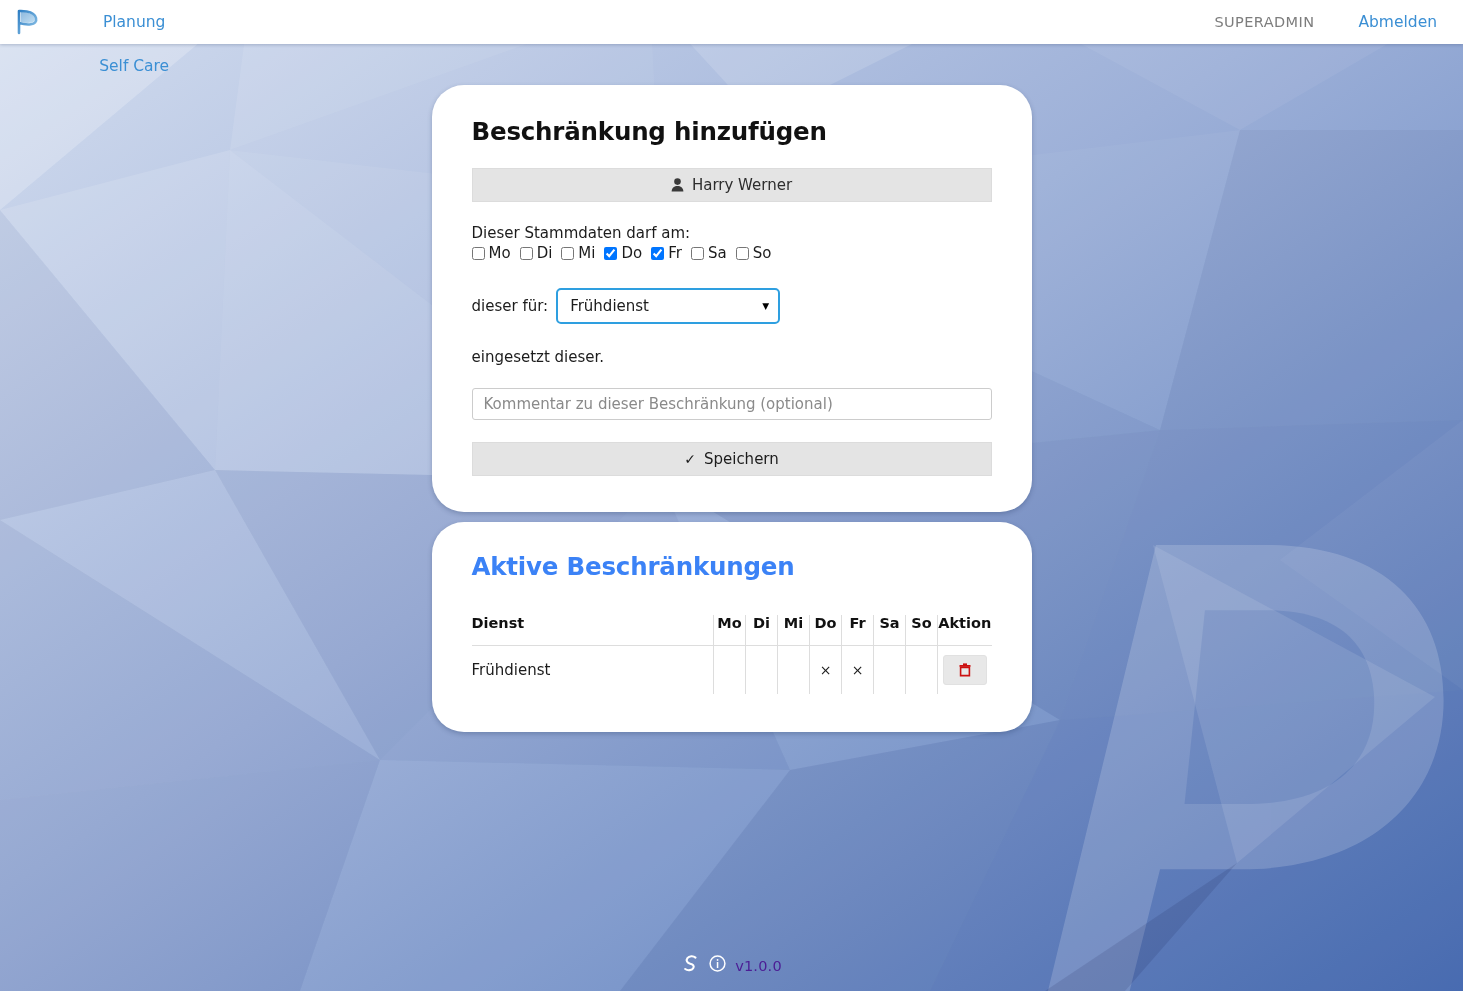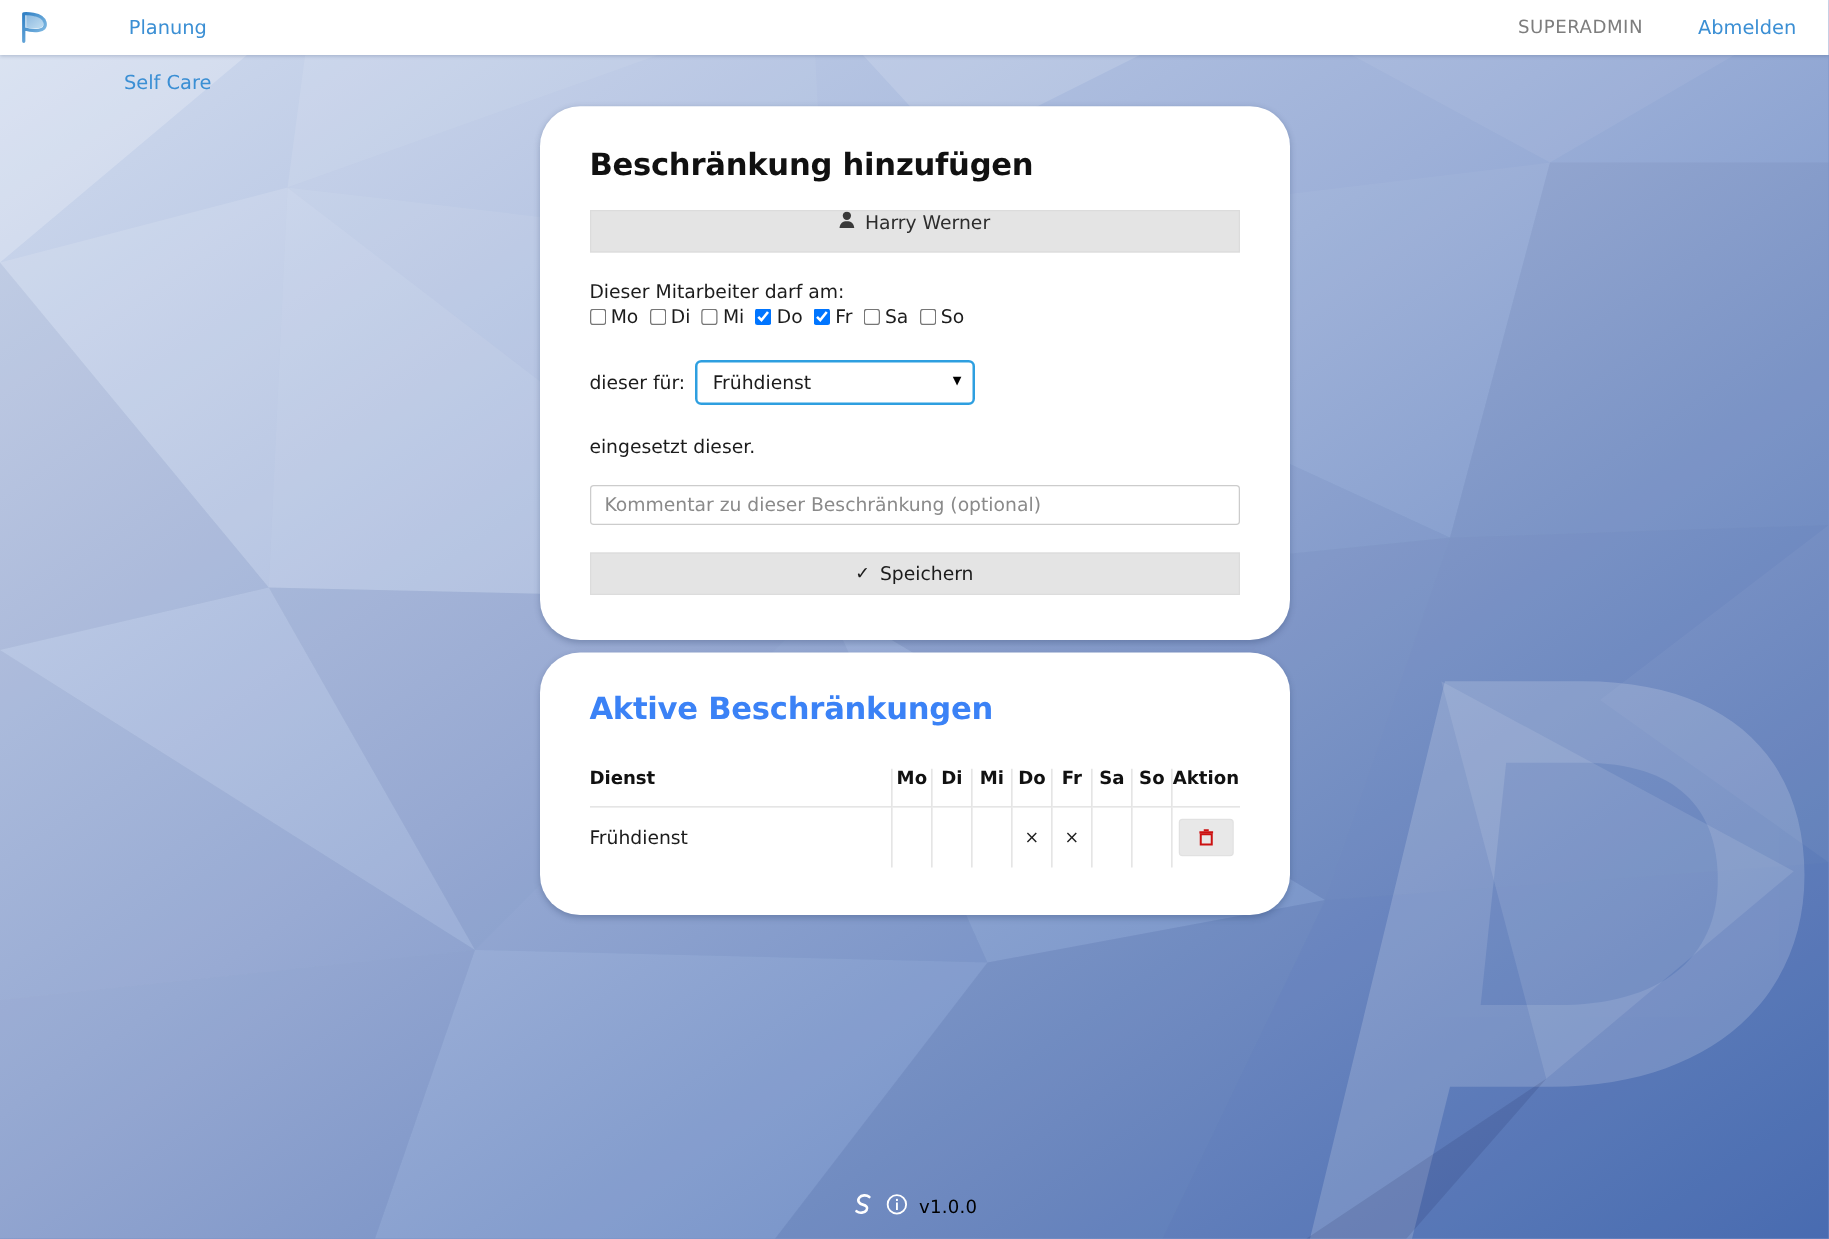--- a/index.html
+++ b/index.html
@@ -106,20 +106,21 @@
     color: #3b82f6;
     letter-spacing: -.2px;
   }
 
   
   .employee-pill {
     background: #e4e4e4;
     border: 1px solid #dcdcdc;
     height: 34px;
     display: flex;
+    align-items: center;
     justify-content: center;
     gap: 8px;
     font-size: 15px;
     color: #2d2d2d;
     cursor: pointer;
   }
   .employee-pill svg { display: block; }
 
   
   .label-line {
@@ -275,21 +276,21 @@
     display: flex;
     align-items: center;
     justify-content: center;
     gap: 9px;
     color: #ffffff;
   }
   .footer .sglyph { display: block; }
   .footer .iglyph { display: block; }
   .footer .version {
     font-size: 14.5px;
-    color: #000000;
+    color: #4c1d95;
     letter-spacing: .2px;
   }
 </style>
 </head>
 <body>
 
 <div id="bg-wrap">
   <svg viewBox="0 0 1463 991" preserveAspectRatio="none" xmlns="http://www.w3.org/2000/svg">
     <defs>
       <linearGradient id="bgGrad" x1="0" y1="0" x2="1" y2="1">
@@ -373,21 +374,21 @@
     <div class="employee-pill">
       <span>
         <svg width="13" height="14" viewBox="0 0 13 14" xmlns="http://www.w3.org/2000/svg">
           <circle cx="6.5" cy="3.6" r="3.3" fill="#3a3a3a"></circle>
           <path d="M0.6 13.4 C0.9 9.4 3.4 7.9 6.5 7.9 C9.6 7.9 12.1 9.4 12.4 13.4 Z" fill="#3a3a3a"></path>
         </svg>
       </span>
       <span>Harry Werner</span>
     </div>
 
-    <div class="label-line">Dieser Mitarbeiter darf am:</div>
+    <div class="label-line">Dieser Stammdaten darf am:</div>
 
     <div class="days-row">
       <label class="day-item">
         <input type="checkbox" style="">
         <span>Mo</span>
       </label>
       <label class="day-item">
         <input type="checkbox" style="">
         <span>Di</span>
       </label>

